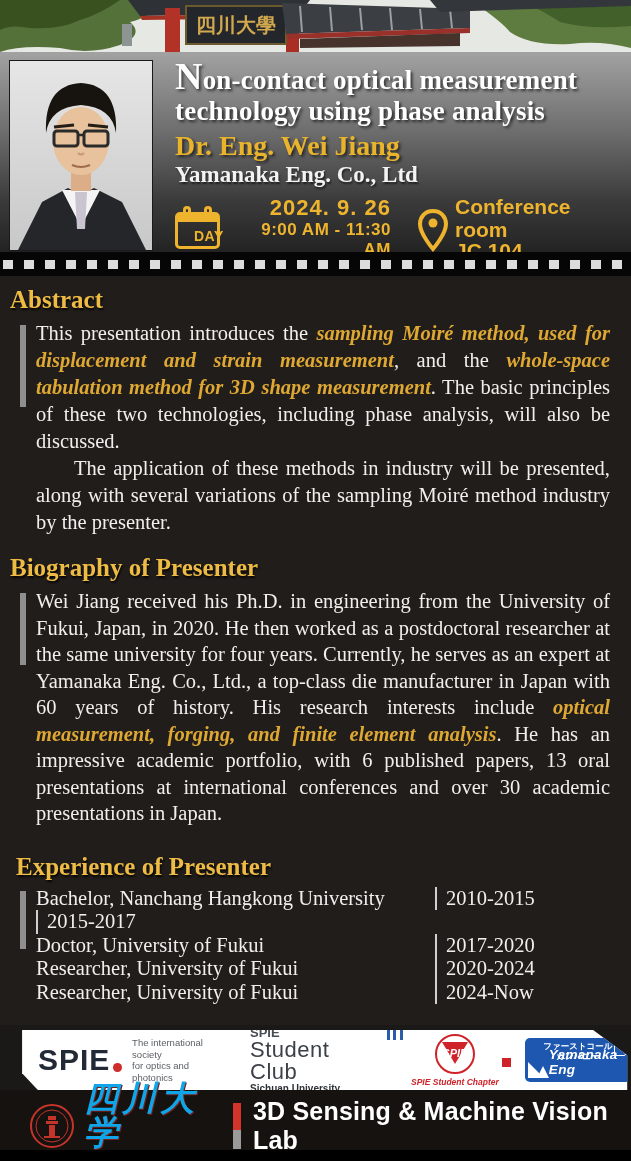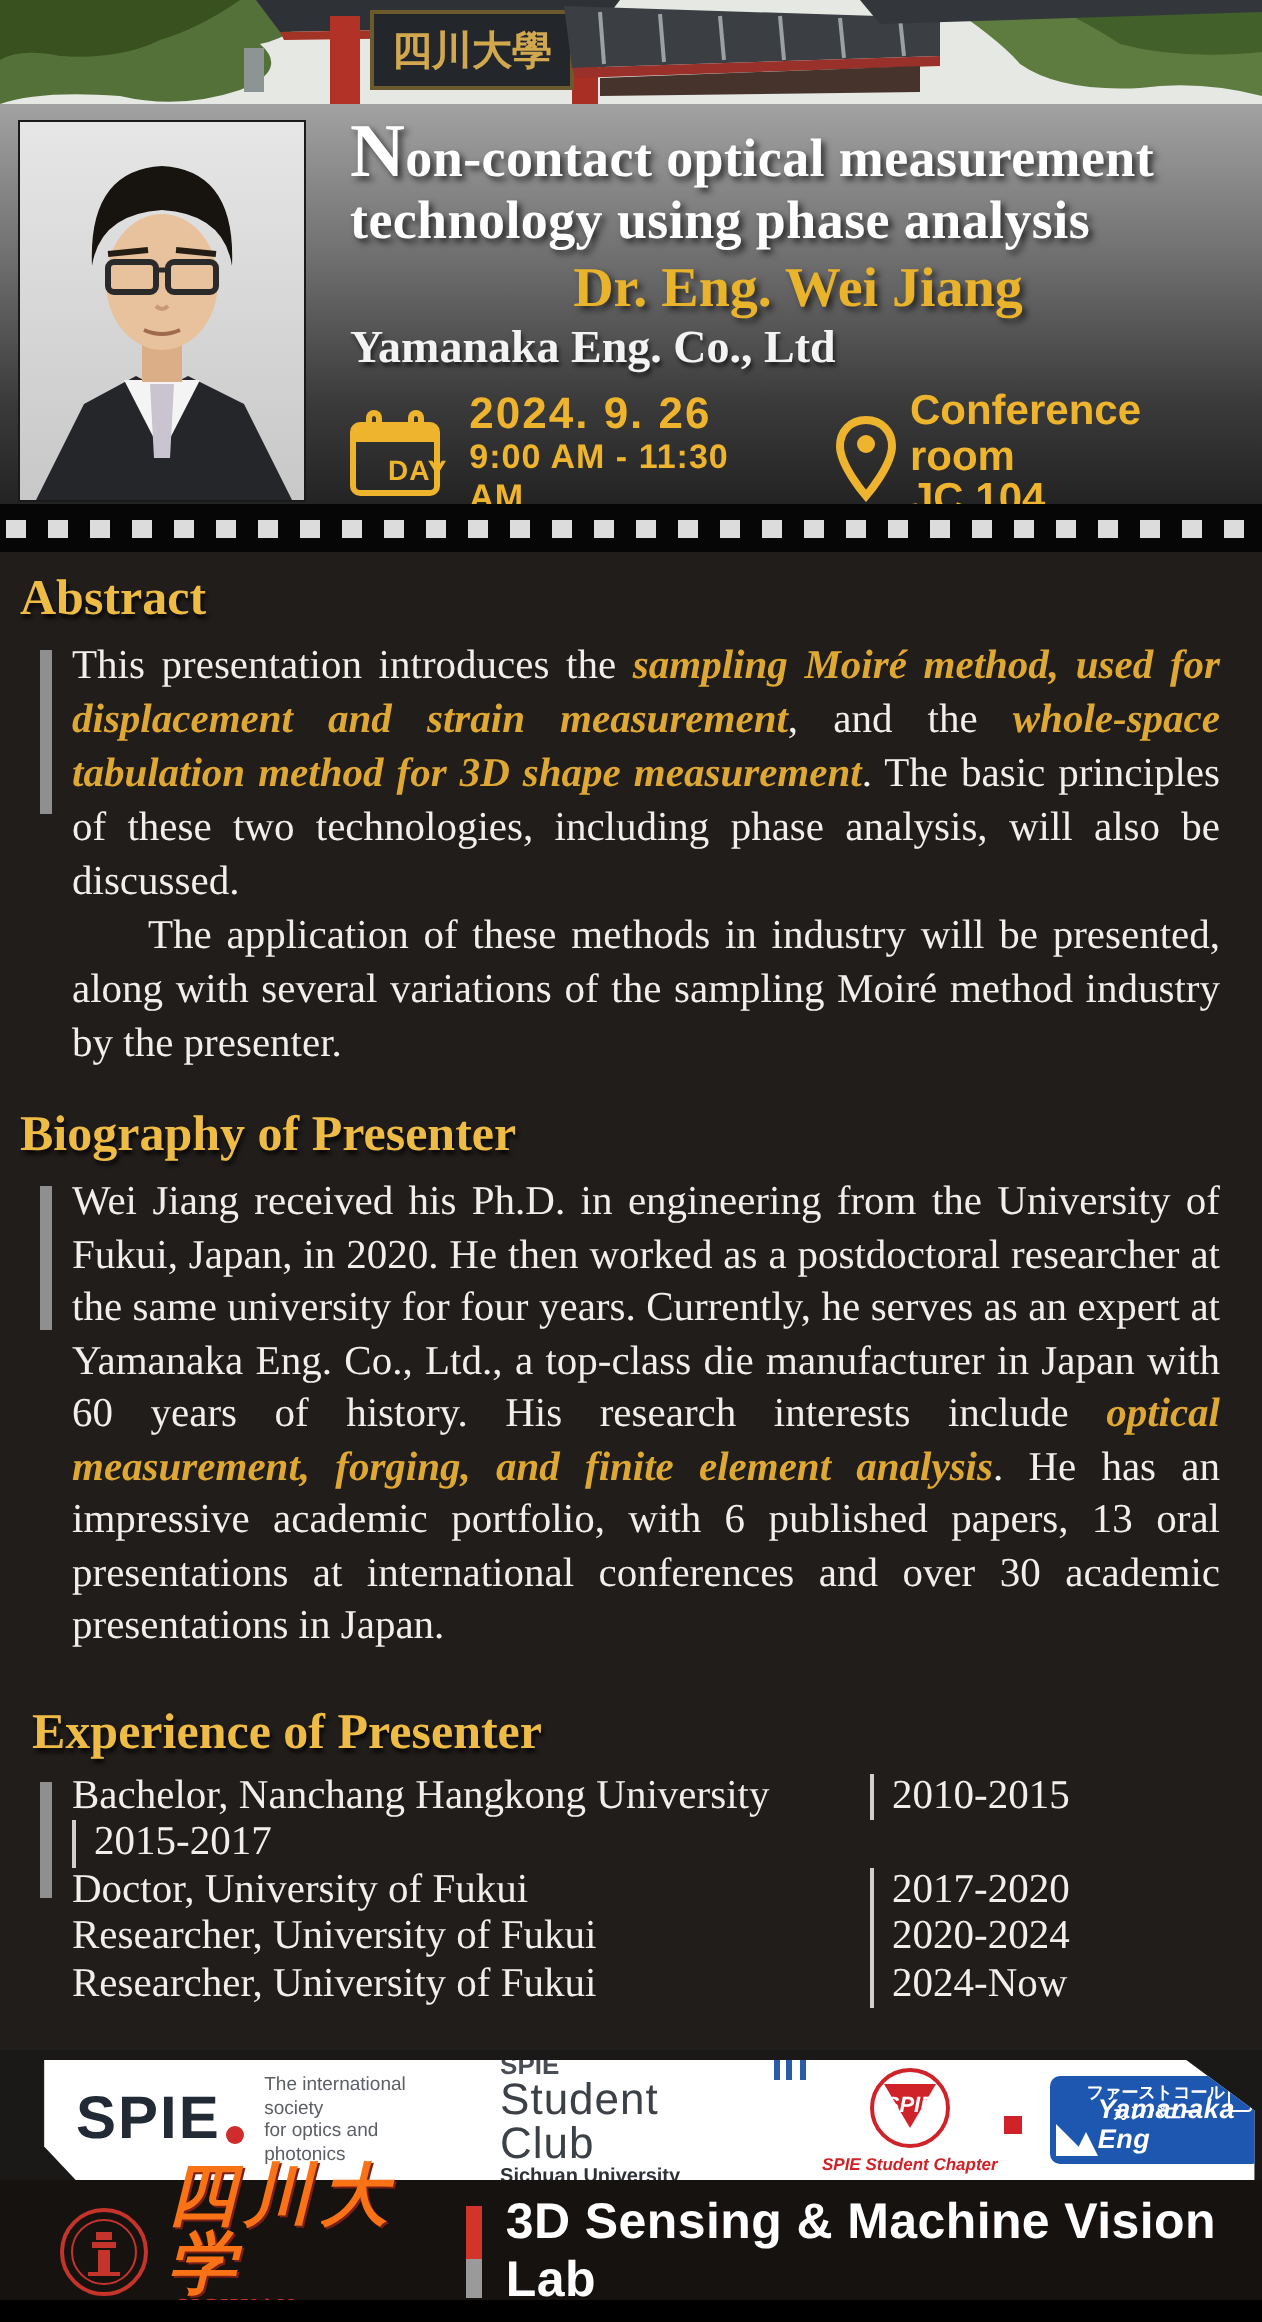--- a/index.html
+++ b/index.html
@@ -9,29 +9,29 @@
 
   
   .gate { width:631px; height:52px; display:block; }
 
   
   .header { position:relative; height:200px; background:linear-gradient(180deg,#a2a2a2 0%,#6d6d6d 40%,#3a3a3a 75%,#232323 100%); padding:10px 0 0 10px; }
   .portrait { position:absolute; left:10px; top:9px; width:142px; height:189px; display:block; box-shadow:0 0 0 1px #1a1a1a; }
   .head-text { position:absolute; left:175px; top:10px; right:8px; }
   .title { color:#fff; font-weight:bold; font-size:27px; line-height:31px; letter-spacing:.2px; text-shadow:2px 2px 3px rgba(0,0,0,.65); }
   .title .dropcap { font-size:38px; line-height:28px; }
-  .speaker { color:#e9b32c; font-weight:bold; font-size:28px; line-height:32px; margin-top:3px; text-shadow:2px 2px 3px rgba(0,0,0,.6);text-align:center; }
+  .speaker { color:#e9b32c; font-weight:bold; font-size:28px; line-height:32px; margin-top:3px; text-shadow:2px 2px 3px rgba(0,0,0,.6); }
   .affil { color:#f3f3f3; font-weight:bold; font-size:23px; line-height:25px; text-shadow:1px 2px 2px rgba(0,0,0,.6); }
   .when-where { display:flex; align-items:center; margin-top:8px; font-family:"Liberation Sans", sans-serif; color:#eeb42e; }
   .cal { position:relative; width:46px; height:37px; border:3px solid #eeb42e; border-radius:5px; margin-top:5px; }
   .cal .ring { position:absolute; top:-9px; width:8px; height:11px; border:3px solid #eeb42e; border-bottom:none; border-radius:4px 4px 0 0; }
   .cal .ring.r1 { left:5px; } .cal .ring.r2 { right:5px; }
   .cal .strip { position:absolute; top:0; left:0; right:0; height:7px; background:#eeb42e; }
   .cal .day { position:absolute; left:0; right:0; bottom:2px; text-align:center; font-weight:bold; font-size:14px; letter-spacing:.5px;padding-left:16px; }
-  .dt { margin-left:15px; }
+  .dt { margin-left:15px;text-align:right; }
   .dt .date { font-weight:bold; font-size:22px; line-height:24px; letter-spacing:1px; }
   .dt .time { font-weight:bold; font-size:17px; line-height:20px; letter-spacing:.5px; }
   .pin { margin-left:26px; margin-top:4px; flex:0 0 auto; }
   .loc { margin-left:6px; }
   .loc .l1 { font-weight:bold; font-size:21px; line-height:23px; }
   .loc .l2 { font-weight:bold; font-size:21px; line-height:20px; }
 
   
   .dashes { height:24px; background:#060606; position:relative; }
   .dashes::before { content:""; position:absolute; left:3px; right:3px; top:8px; height:9px;
@@ -82,21 +82,21 @@
   .yama .jp { text-align:center; font-size:8.5px; line-height:9.5px; font-weight:bold; margin-top:4px; }
   .yama .name { position:absolute; left:24px; bottom:5px; font-weight:bold; font-style:italic; font-size:13.5px; letter-spacing:.3px; }
   .sail { position:absolute; left:3px; bottom:4px; width:0; height:0; border-left:0 solid transparent; border-bottom:16px solid #fff; border-right:16px solid transparent; }
   .sail2 { position:absolute; left:12px; bottom:4px; width:0; height:0; border-bottom:12px solid #fff; border-left:6px solid transparent; border-right:6px solid transparent; }
   .robot { position:absolute; right:5px; top:4px; width:12px; height:14px; border:1.5px solid #fff; border-radius:2px; }
   .robot::before { content:""; position:absolute; left:3px; top:-4px; width:2px; height:3px; background:#fff; }
 
   
   .footer { position:relative; height:71px; background:#161210; display:flex; align-items:center; }
   .scu-seal { margin-left:28px; flex:0 0 auto; }
-  .scu-cn { color:#f97316; font-weight:bold; font-style:italic; font-size:34px; font-family:"Liberation Serif", serif; line-height:34px; margin-left:8px; letter-spacing:4px; text-shadow:1px 1px 0 #7a1f18; }
+  .scu-cn { color:#0ea5e9; font-weight:bold; font-style:italic; font-size:34px; font-family:"Liberation Serif", serif; line-height:34px; margin-left:8px; letter-spacing:4px; text-shadow:1px 1px 0 #7a1f18; }
   .scu-block { position:relative; margin-top:2px; }
   .scu-en { color:#c5342a; font-weight:bold; font-size:11.5px; letter-spacing:1px; font-family:"Liberation Serif", serif; margin-left:12px; margin-top:-2px; }
   .fdiv { width:9px; height:46px; margin-left:8px; background:linear-gradient(180deg,#d2342a 0 58%,#9a9a9a 58% 100%); }
   .lab { color:#fff; font-family:"Liberation Sans", sans-serif; font-weight:bold; font-size:25px; margin-left:12px; letter-spacing:.2px; }
 </style>
 </head>
 <body>
 
 <div class="poster">
 

